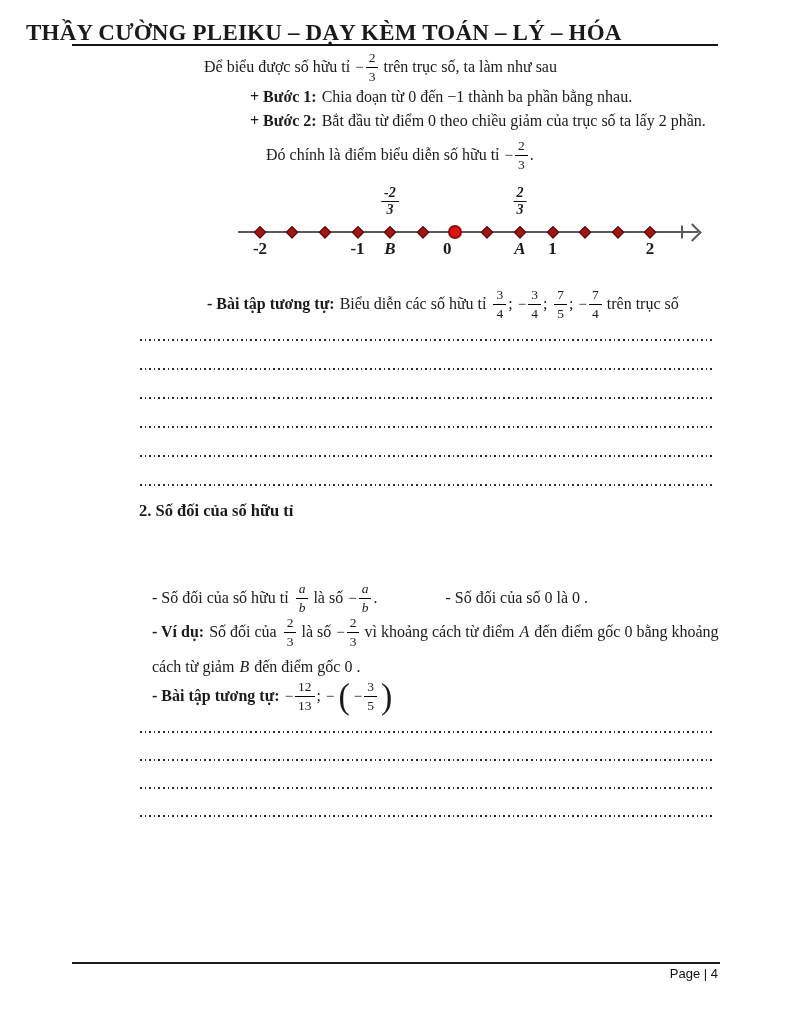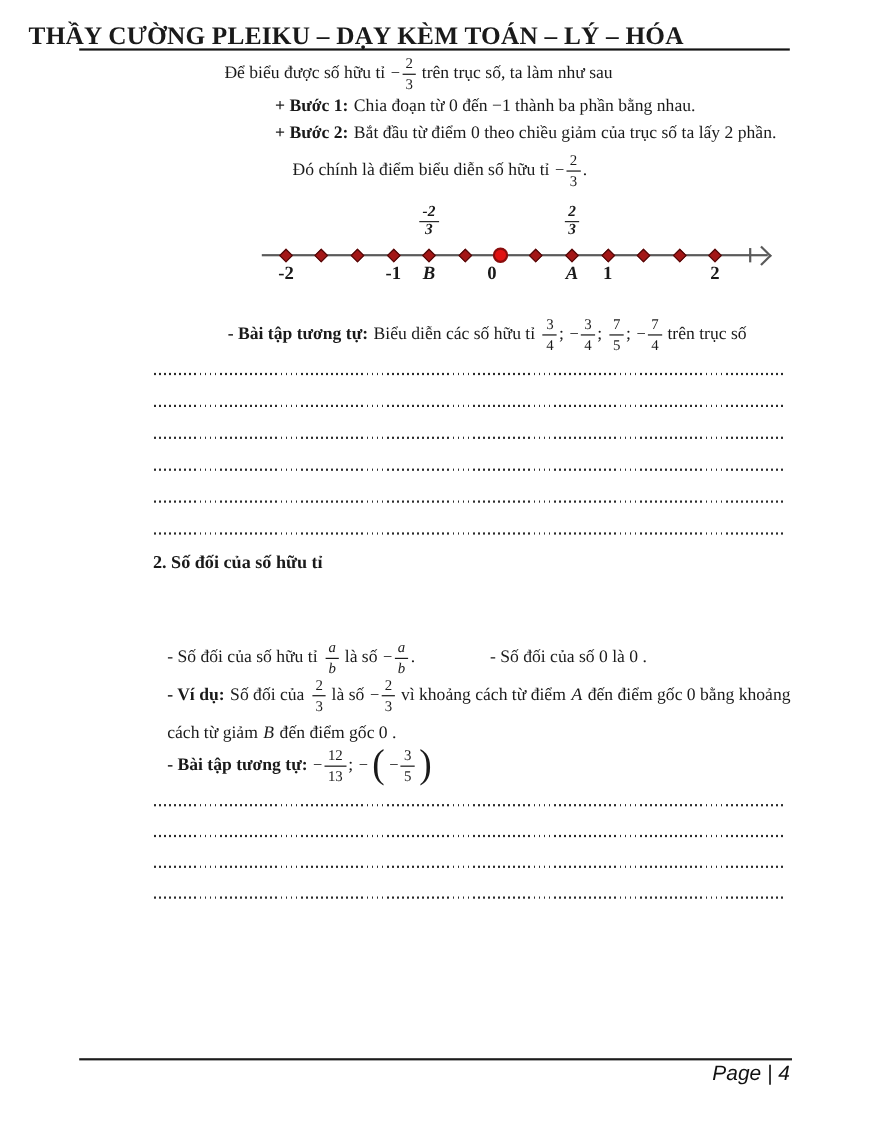--- a/index.html
+++ b/index.html
@@ -32,21 +32,21 @@
   .nl-label.it{font-style:italic;}
   .nl-frac{position:absolute;top:3px;transform:translateX(-50%);display:flex;flex-direction:column;align-items:center;font-size:14px;font-weight:bold;font-style:italic;line-height:1.1;}
   .nl-frac .n{border-bottom:1.4px solid #111;padding:0 3px 1px;}
   
   .dots{position:absolute;left:140px;width:572px;}
   .dotline{background:repeating-linear-gradient(90deg,#2a2a2a 0,#2a2a2a 1.6px,transparent 1.6px,transparent 4.6px) left bottom / 100% 2px no-repeat;}
   .dots1 .dotline{height:29px;}
   .dots2 .dotline{height:28px;}
   
   .frule{left:72px;top:962px;width:648px;height:0;border-top:2.2px solid #1c1c1c;}
-  .ftext{top:966px;right:74px;font-family:"Liberation Sans","DejaVu Sans",sans-serif;font-size:19px;color:#111;font-style:italic;}
+  .ftext{top:966px;right:74px;font-family:"Liberation Sans","DejaVu Sans",sans-serif;font-size:13px;color:#111;}
   .gap58{display:inline-block;width:58px;}
 </style>
 </head>
 <body>
 
 <div class="page">
 
   <div class="abs title">THẦY CƯỜNG PLEIKU – DẠY KÈM TOÁN – LÝ – HÓA</div>
   <div class="abs hrule"></div>
 

